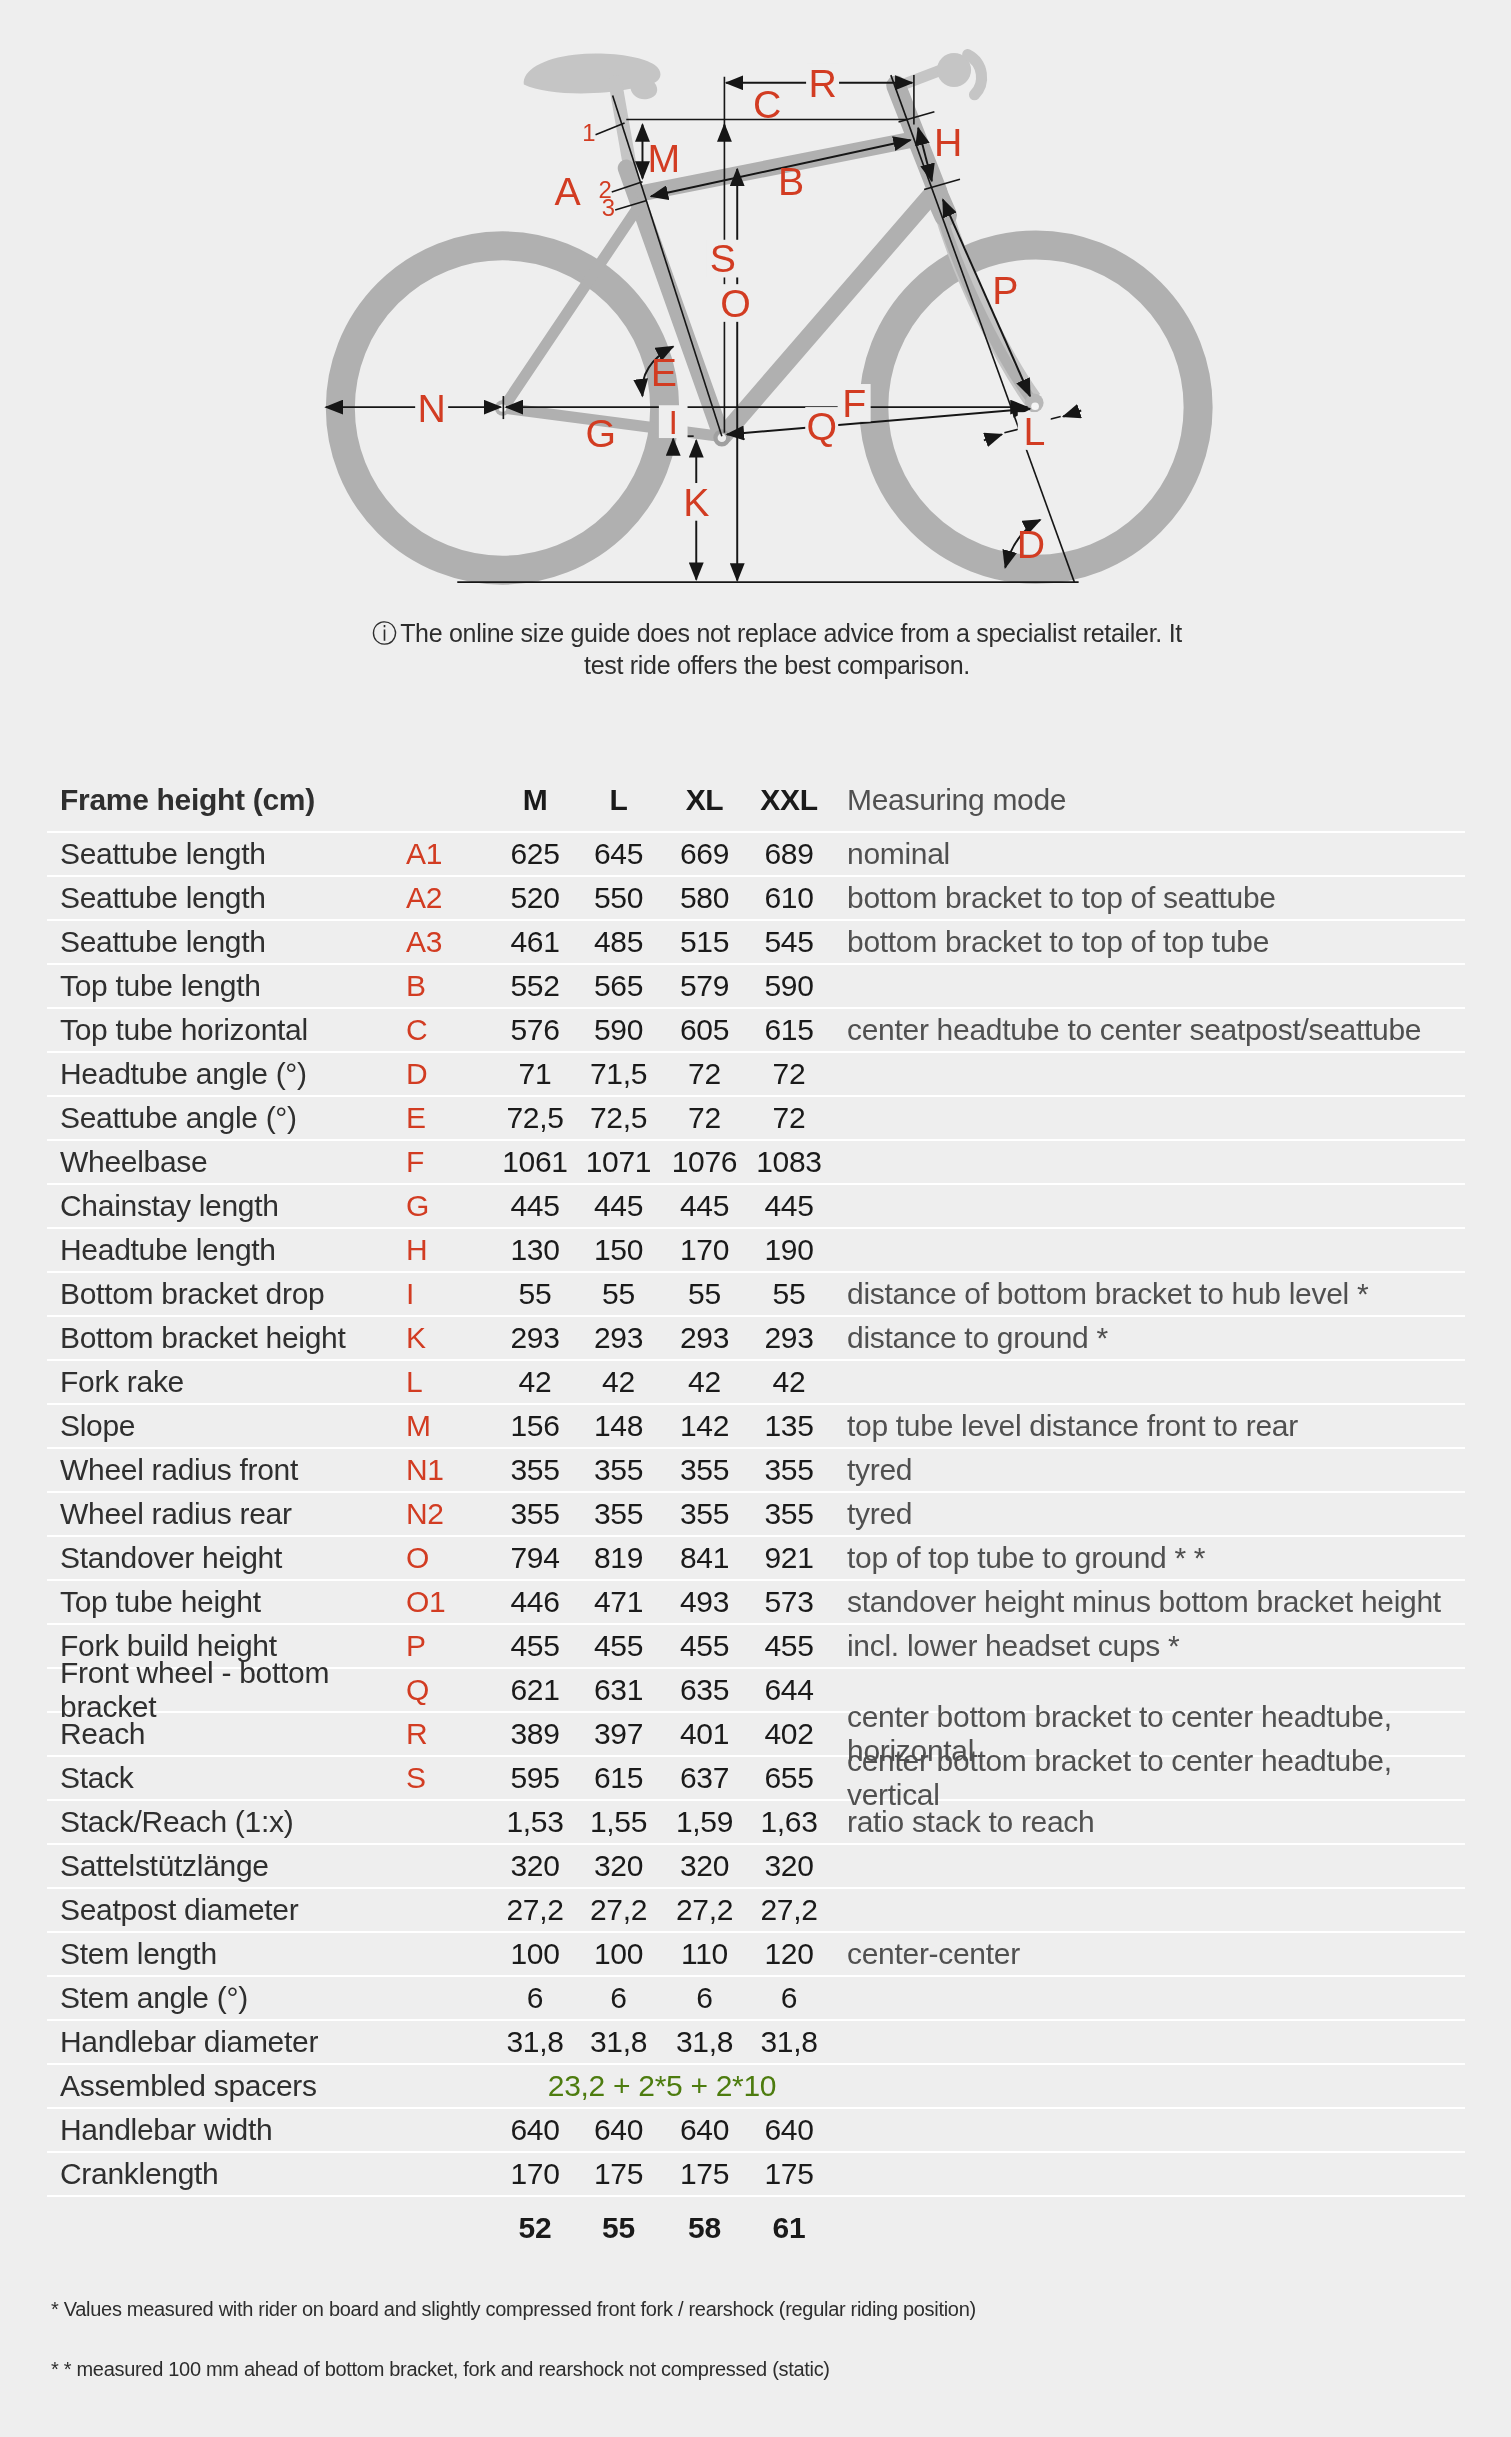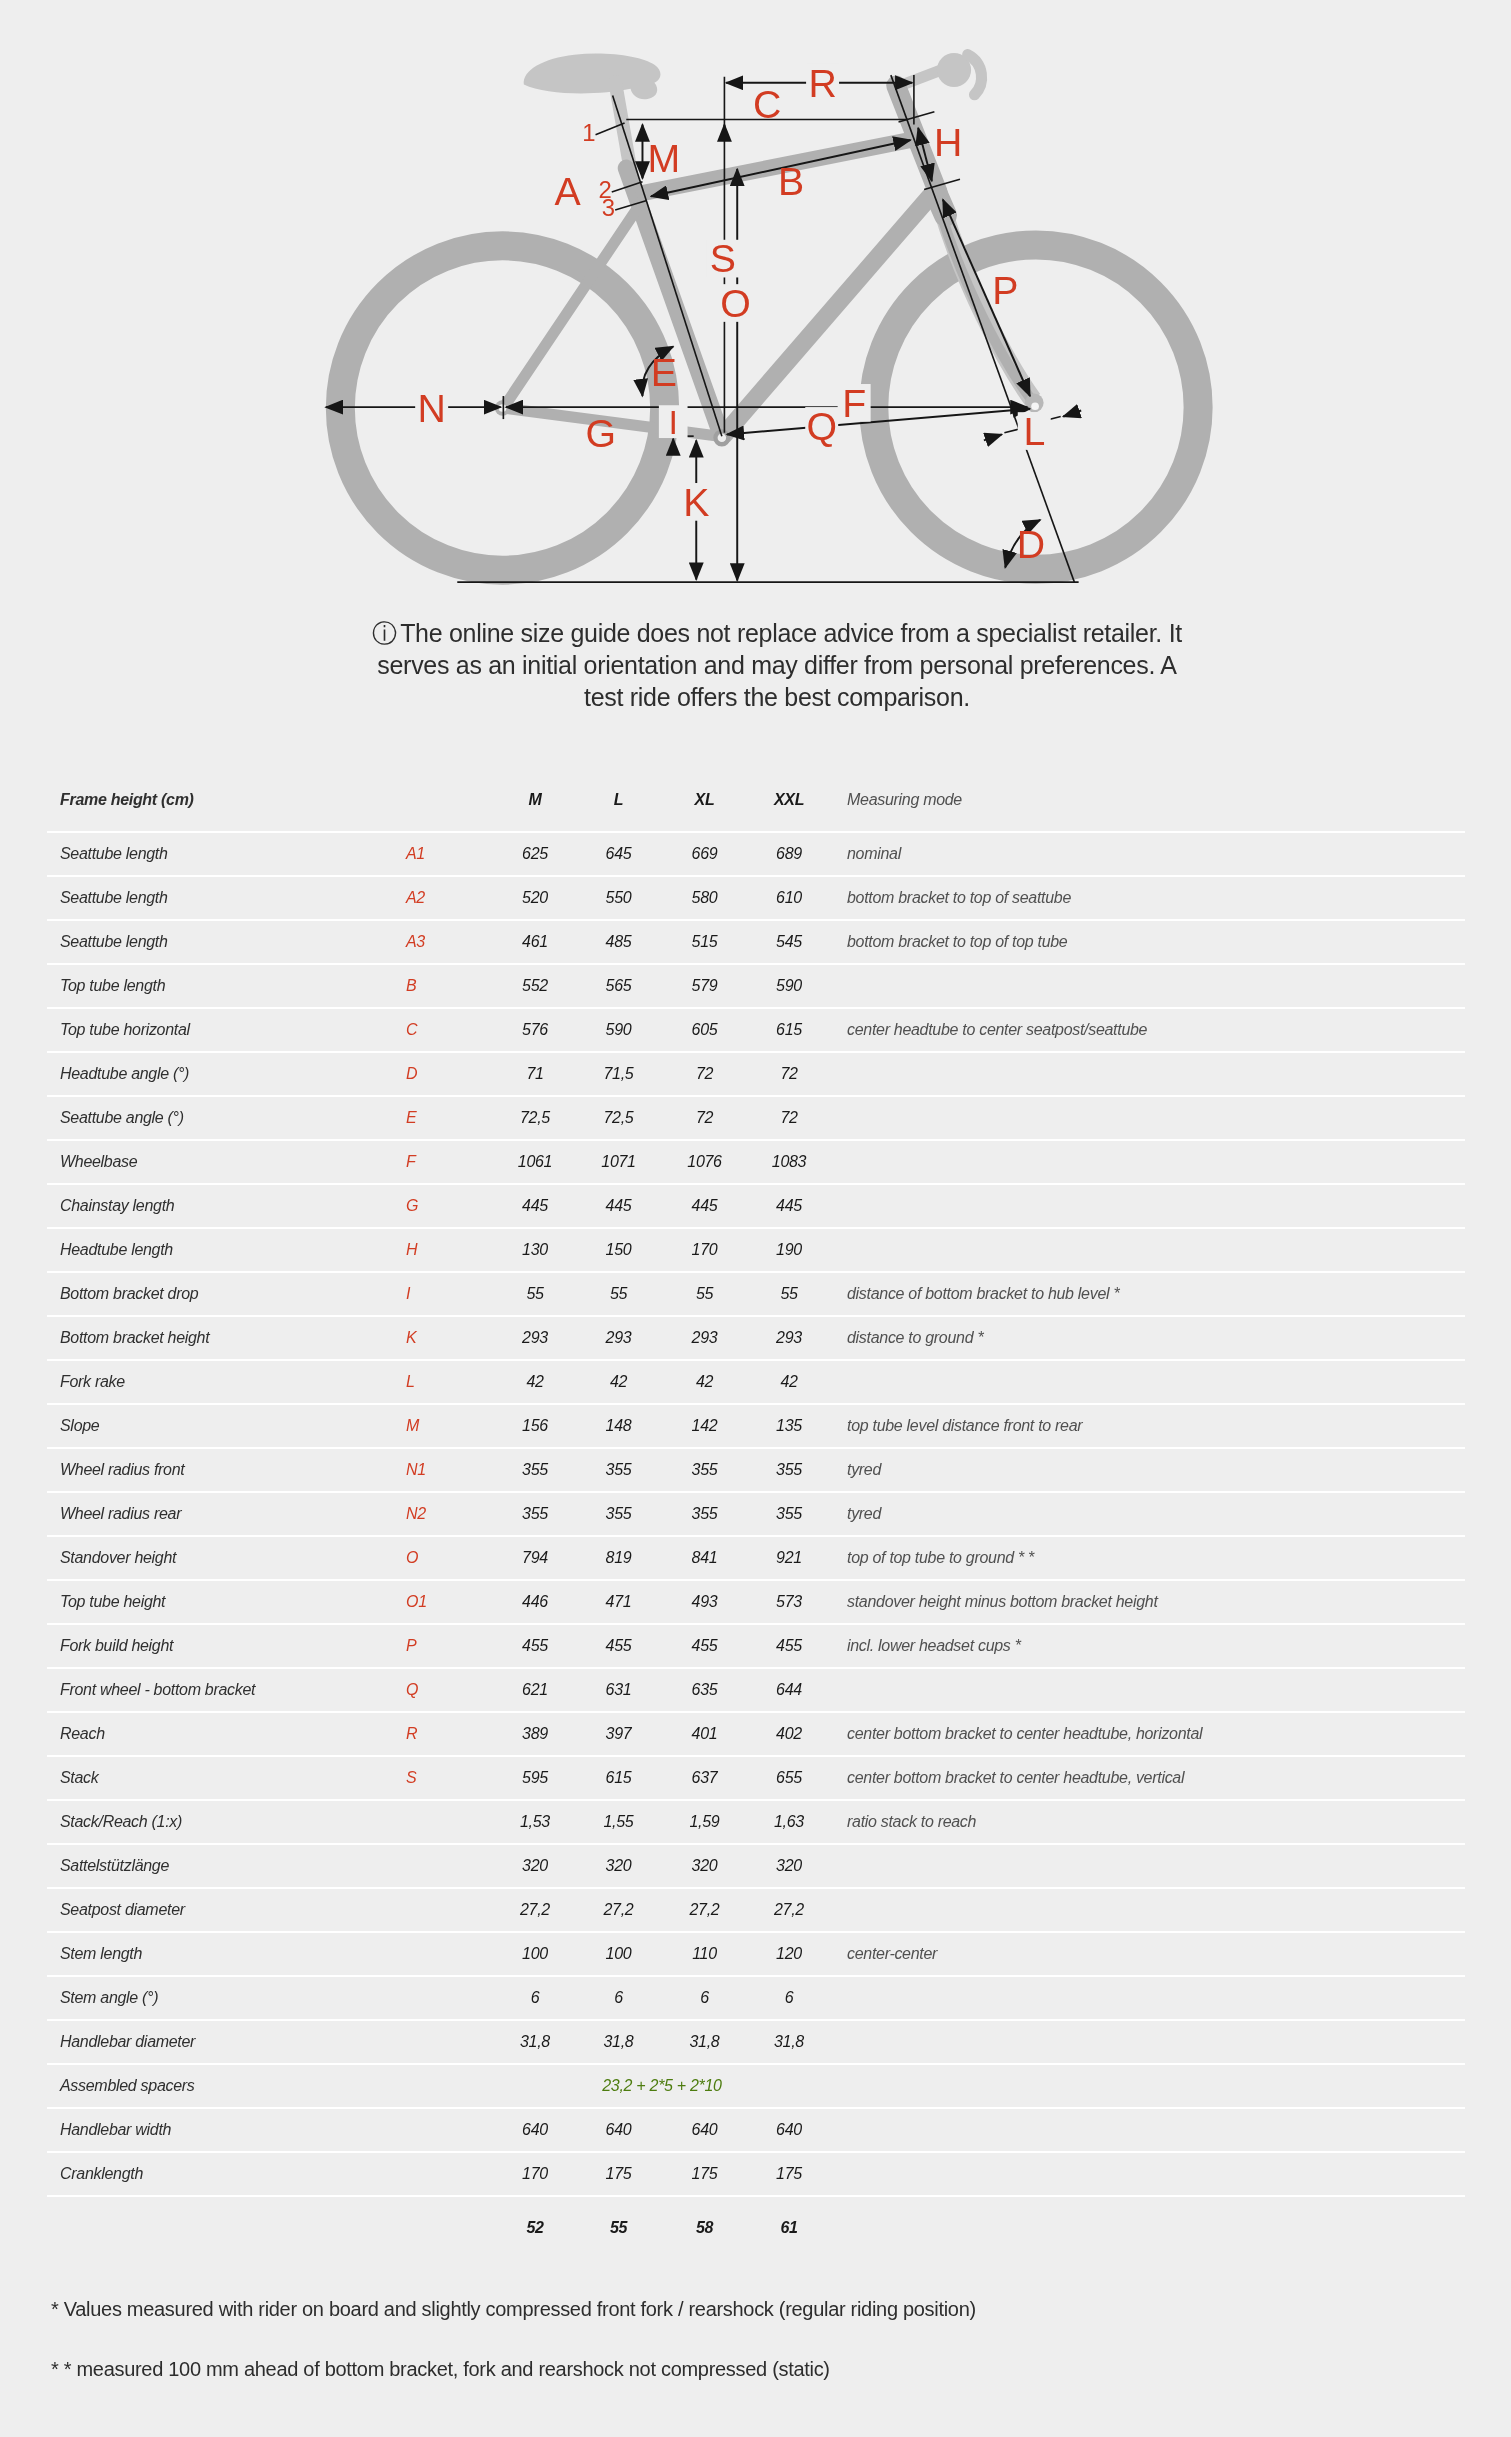--- a/index.html
+++ b/index.html
@@ -16,21 +16,21 @@
   .frame{stroke:#b0b0b0;fill:none;}
   .sil{stroke:#c5c5c5;fill:none;}
   .dlabel{font-family:"Liberation Sans","DejaVu Sans",sans-serif;}
   
   #note{
     position:absolute;top:617px;left:286px;width:982px;
     text-align:center;font-size:25px;line-height:32px;color:#2d2d2d;
   }
   #note .i-icon{font-size:25px;margin-right:3.4px;}
   
-  #geo-table{position:absolute;top:769px;left:47px;width:1418px;font-size:16px;font-style:italic;}
+  #geo-table{position:absolute;top:769px;left:47px;width:1418px;font-size:30px;}
   .trow,#thead,#tfoot{display:flex;align-items:center;box-sizing:border-box;padding-left:13px;}
   #thead{height:62px;font-weight:bold;}
   .trow{height:44px;border-top:2.6px solid #ffffff;}
   #tfoot{height:64px;border-top:2.6px solid #ffffff;font-weight:bold;}
   .c-label{flex:0 0 346px;color:#2f2f2f;}
   .c-letter{flex:0 0 88px;color:#d23c22;}
   .c-val{text-align:center;color:#1a1a1a;}
   .c-v0{flex:0 0 82px;} .c-v1{flex:0 0 85px;} .c-v2{flex:0 0 87px;} .c-v3{flex:0 0 82px;}
   .c-span{flex:0 0 336px;text-align:center;color:#4d7c0f;}
   .c-mode{flex:1 1 auto;margin-left:17px;color:#505050;}
@@ -154,21 +154,20 @@
       <text x="815" y="604.1" text-anchor="middle" font-size="46" fill="#d23c22" class="dlabel">K</text>
       <text x="1177" y="356.1" text-anchor="middle" font-size="46" fill="#d23c22" class="dlabel">P</text>
       <rect x="1191.68" y="482.92" width="38.64" height="44.16" fill="#eeeeee"></rect>
       <text x="1211" y="521.1" text-anchor="middle" font-size="46" fill="#d23c22" class="dlabel">L</text>
       <text x="1207" y="654.1" text-anchor="middle" font-size="46" fill="#d23c22" class="dlabel">D</text>
     </g>
 </svg>
 
 <div id="note">
   <div><span class="i-icon">ⓘ</span><span>The online size guide does not replace advice from a specialist retailer. It</span></div>
-  <div>serves as an initial orientation and may differ from personal preferences. A</div>
   <div>test ride offers the best comparison.</div>
 </div>
 
 <div id="geo-table">
   <div id="thead">
     <div class="c-label">Frame height (cm)</div>
     <div class="c-letter"></div>
     <div class="c-val c-v0">M</div>
     <div class="c-val c-v1">L</div>
     <div class="c-val c-v2">XL</div>

